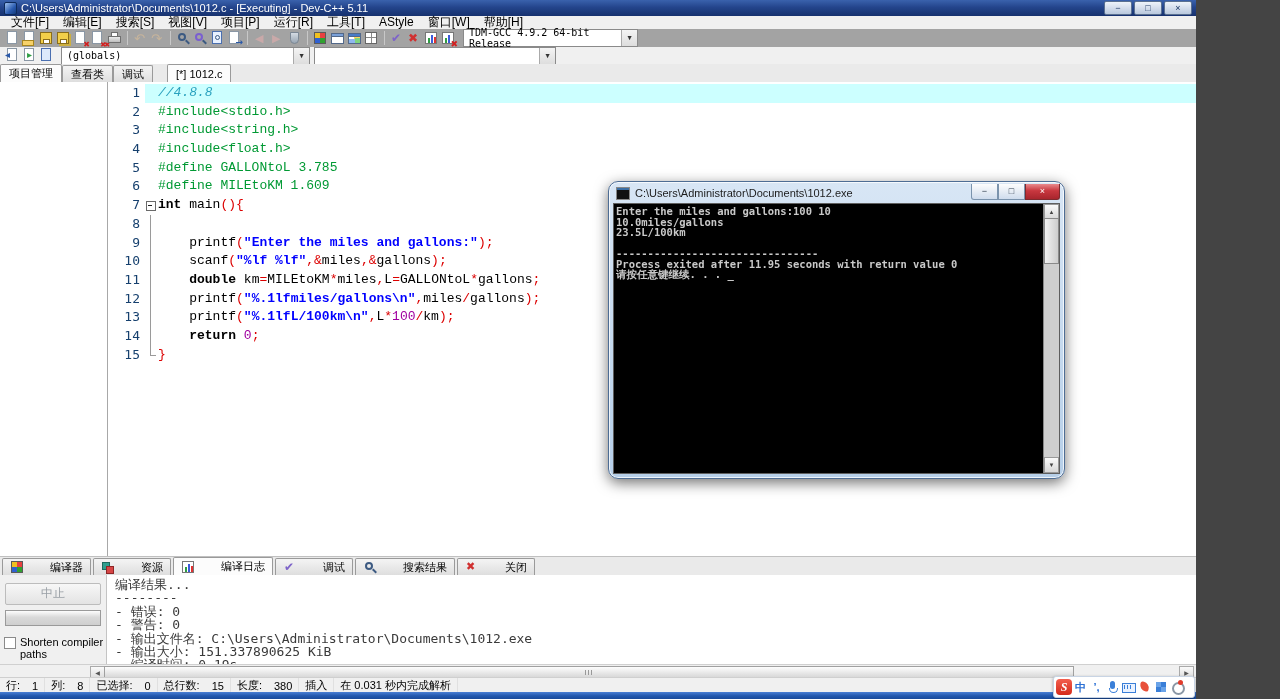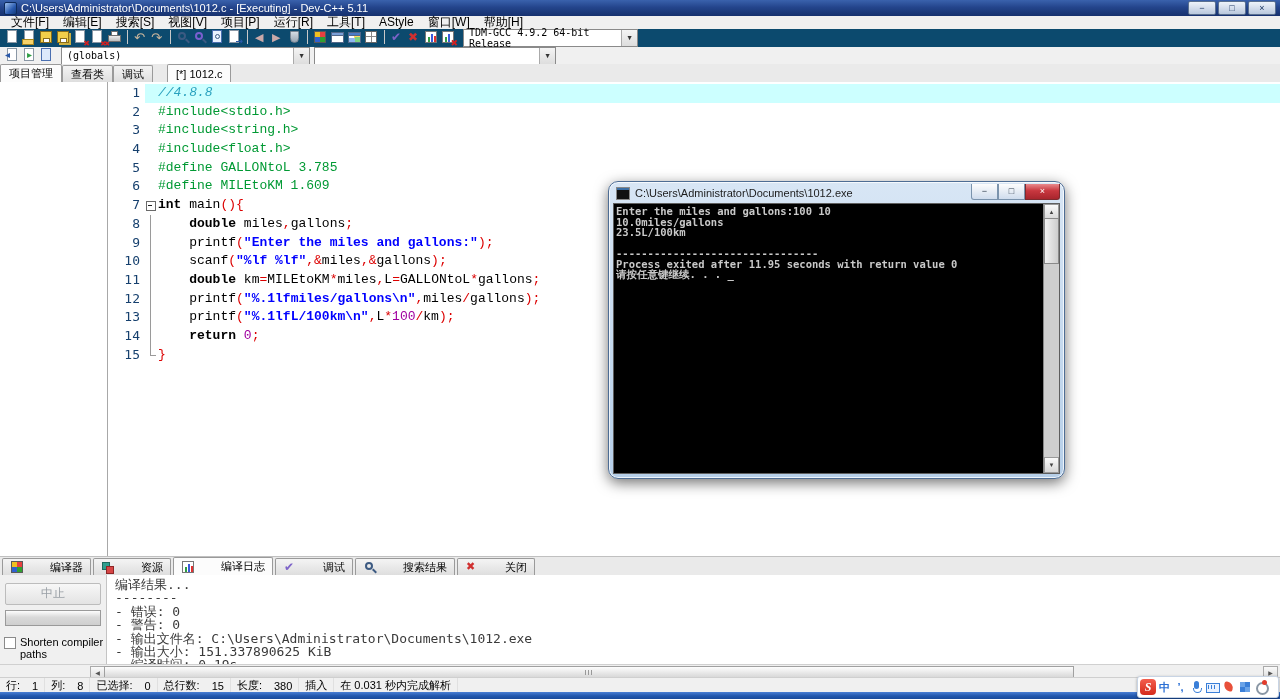--- a/index.html
+++ b/index.html
@@ -1,36 +1,36 @@
 <!DOCTYPE html>
 <html><head>
 <meta charset="utf-8">
 <style>
   html,body{margin:0;padding:0;background:#444;}
-  #app{position:relative;width:1280px;height:699px;background:#f0f0f0;overflow:hidden;
-       font-family:"Liberation Sans",sans-serif;font-size:12px;color:#000;}
+  #app{position:relative;width:1184px;height:699px;background:#f0f0f0;overflow:hidden;
+       font-family:"Liberation Sans",sans-serif;font-size:12px;color:#000;padding-left:12px;}
 
   
   .titlebar{position:absolute;left:0;top:0;right:0;height:16px;
     background:linear-gradient(180deg,#3a62ad 0%,#24458c 45%,#16316e 100%);
     display:flex;align-items:center;padding:0 4px;color:#fff;}
   .appico{width:11px;height:11px;border-radius:2px;margin-right:4px;flex:none;
     background:linear-gradient(135deg,#9fc1ef,#2a5bb0 60%,#123a7a);border:1px solid #0d2a5a;}
   .wtitle{font-size:11px;white-space:nowrap;overflow:hidden;flex:1;}
   .winbtns{display:flex;gap:2px;}
   .wb{width:26px;height:12px;display:flex;align-items:center;justify-content:center;
     font-size:9px;line-height:1;color:#16325e;border:1px solid #5a7090;border-radius:2px;
     background:linear-gradient(#eef3fa,#b9c8dd);}
   
   .menubar{position:absolute;left:0;top:16px;right:0;height:13px;background:#f0f0f0;
     display:flex;align-items:center;padding:0 4px;border-bottom:1px solid #e0e0e0;}
   .mi{padding:0 7px;font-size:12px;line-height:13px;}
   
-  .tb1{position:absolute;left:0;top:29px;right:0;height:18px;display:flex;align-items:flex-start;
-    padding-left:4px;background:#0c4a6e;border-bottom:5px solid #be185d;}
+  .tb1{position:absolute;left:0;top:29px;right:0;height:18px;display:flex;align-items:center;
+    padding-left:4px;background:#a3a3a3;border-bottom:5px solid #be185d;}
   .tb2{position:absolute;left:0;top:47px;right:0;height:17px;display:flex;align-items:center;
     padding-left:4px;background:#f0f0f0;border-bottom:1px solid #d8d8d8;}
   .tbicons{display:flex;align-items:center;}
   .tbtn{width:17px;height:16px;display:flex;align-items:center;justify-content:center;flex:none;}
   .sep{width:1px;height:14px;background:#c8c8c8;margin:0 4px;flex:none;}
   .combo{height:16px;background:#fff;border:1px solid #8a8a8a;display:flex;align-items:center;
     font-family:"DejaVu Sans Mono",monospace;font-size:10px;position:relative;padding-left:5px;}
   .combo .arrowbox{position:absolute;right:0;top:0;bottom:0;width:15px;background:linear-gradient(#f4f4f4,#ddd);
     border-left:1px solid #aaa;display:flex;align-items:center;justify-content:center;font-size:7px;color:#333;}
   .cb-compiler{width:168px;margin-left:6px;}
@@ -342,21 +342,21 @@
     <div class="leftpanel"></div>
     <div class="editor">
       <div class="codewrap" id="codelines">
           <div class="cl hl"><span class="ln">1</span><span class="lb"><span class="fold none"></span><span class="code"><span class="t-c">//4.8.8</span></span></span></div>
           <div class="cl"><span class="ln">2</span><span class="lb"><span class="fold none"></span><span class="code"><span class="t-p">#include&lt;stdio.h&gt;</span></span></span></div>
           <div class="cl"><span class="ln">3</span><span class="lb"><span class="fold none"></span><span class="code"><span class="t-p">#include&lt;string.h&gt;</span></span></span></div>
           <div class="cl"><span class="ln">4</span><span class="lb"><span class="fold none"></span><span class="code"><span class="t-p">#include&lt;float.h&gt;</span></span></span></div>
           <div class="cl"><span class="ln">5</span><span class="lb"><span class="fold none"></span><span class="code"><span class="t-p">#define GALLONtoL 3.785</span></span></span></div>
           <div class="cl"><span class="ln">6</span><span class="lb"><span class="fold none"></span><span class="code"><span class="t-p">#define MILEtoKM 1.609</span></span></span></div>
           <div class="cl"><span class="ln">7</span><span class="lb"><span class="fold open"></span><span class="code"><span class="t-k">int</span><span class="t-i"> main</span><span class="t-o">(){</span></span></span></div>
-          <div class="cl"><span class="ln">8</span><span class="lb"><span class="fold mid"></span><span class="code"><span class="t-i">    </span><span class="t-k">double</span><span class="t-i"> miles</span><span class="t-o">,</span><span class="t-i">gallons</span><span class="t-o">;</span></span></span></div>
+          <div class="cl"><span class="ln">8</span><span class="lb"><span class="fold mid"></span></span></div>
           <div class="cl"><span class="ln">9</span><span class="lb"><span class="fold mid"></span><span class="code"><span class="t-i">    printf</span><span class="t-o">(</span><span class="t-s">"Enter the miles and gallons:"</span><span class="t-o">);</span></span></span></div>
           <div class="cl"><span class="ln">10</span><span class="lb"><span class="fold mid"></span><span class="code"><span class="t-i">    scanf</span><span class="t-o">(</span><span class="t-s">"%lf %lf"</span><span class="t-o">,&amp;</span><span class="t-i">miles</span><span class="t-o">,&amp;</span><span class="t-i">gallons</span><span class="t-o">);</span></span></span></div>
           <div class="cl"><span class="ln">11</span><span class="lb"><span class="fold mid"></span><span class="code"><span class="t-i">    </span><span class="t-k">double</span><span class="t-i"> km</span><span class="t-o">=</span><span class="t-i">MILEtoKM</span><span class="t-o">*</span><span class="t-i">miles</span><span class="t-o">,</span><span class="t-i">L</span><span class="t-o">=</span><span class="t-i">GALLONtoL</span><span class="t-o">*</span><span class="t-i">gallons</span><span class="t-o">;</span></span></span></div>
           <div class="cl"><span class="ln">12</span><span class="lb"><span class="fold mid"></span><span class="code"><span class="t-i">    printf</span><span class="t-o">(</span><span class="t-s">"%.1lfmiles/gallons\n"</span><span class="t-o">,</span><span class="t-i">miles</span><span class="t-o">/</span><span class="t-i">gallons</span><span class="t-o">);</span></span></span></div>
           <div class="cl"><span class="ln">13</span><span class="lb"><span class="fold mid"></span><span class="code"><span class="t-i">    printf</span><span class="t-o">(</span><span class="t-s">"%.1lfL/100km\n"</span><span class="t-o">,</span><span class="t-i">L</span><span class="t-o">*</span><span class="t-n">100</span><span class="t-o">/</span><span class="t-i">km</span><span class="t-o">);</span></span></span></div>
           <div class="cl"><span class="ln">14</span><span class="lb"><span class="fold mid"></span><span class="code"><span class="t-i">    </span><span class="t-k">return</span><span class="t-i"> </span><span class="t-n">0</span><span class="t-o">;</span></span></span></div>
           <div class="cl"><span class="ln">15</span><span class="lb"><span class="fold end"></span><span class="code"><span class="t-o">}</span></span></span></div>
         </div>
     </div>
   </div>

